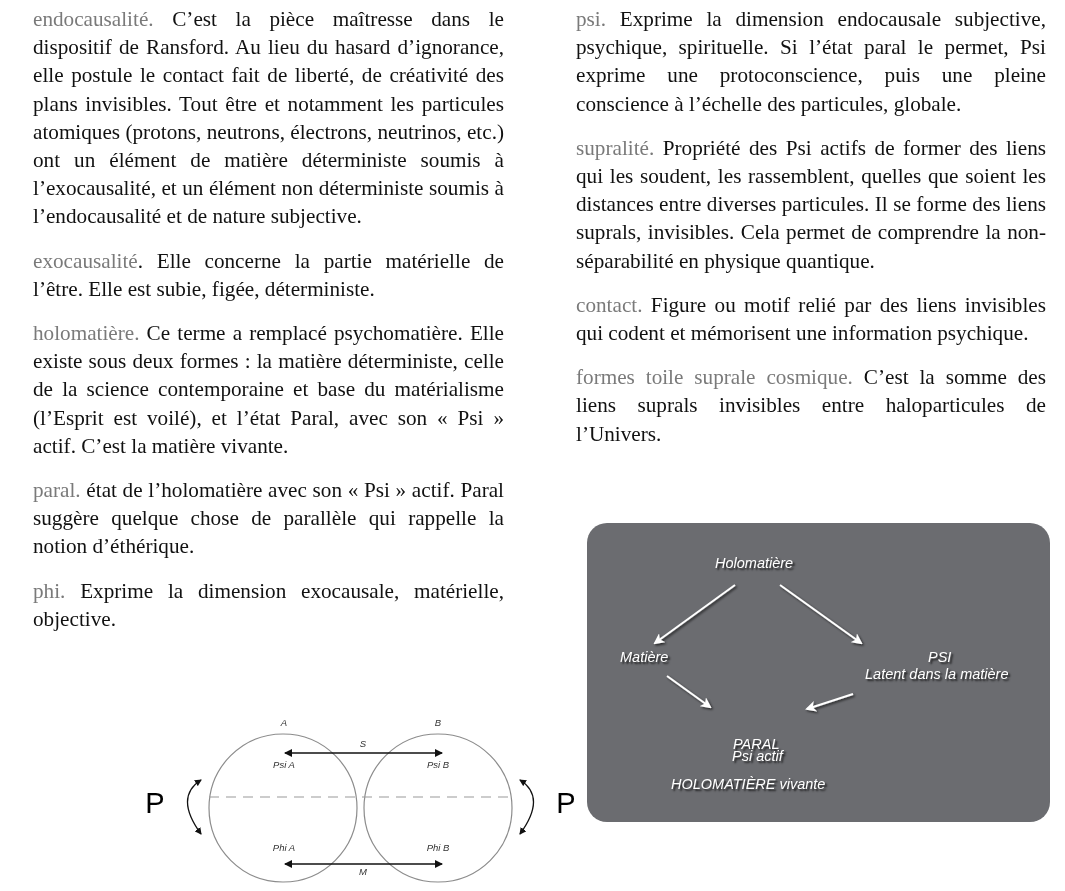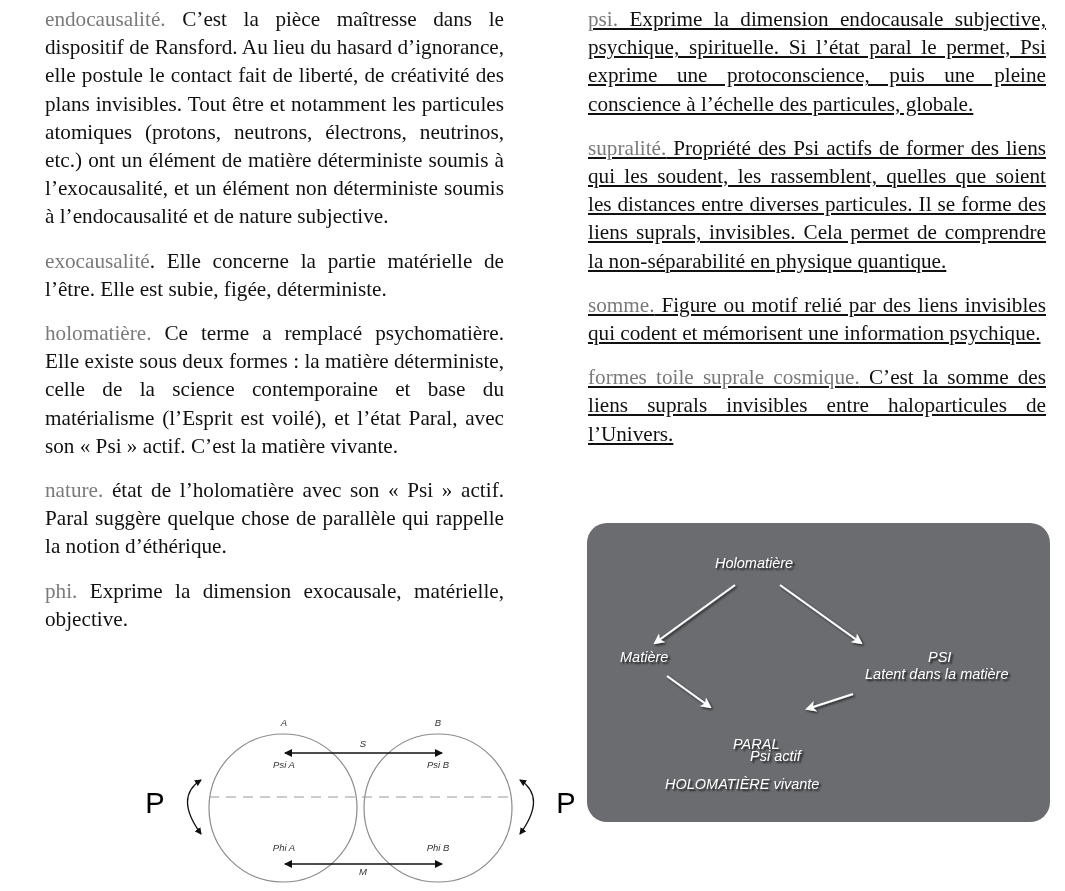--- a/index.html
+++ b/index.html
@@ -1,21 +1,21 @@
 <!DOCTYPE html>
 <html><head>
 <meta charset="utf-8">
 <style>
   html, body { margin: 0; padding: 0; background: #ffffff; }
   body { width: 1065px; height: 891px; position: relative; overflow: hidden;
          font-family: "Liberation Serif", "DejaVu Serif", serif; color: #111111; }
   .col { position: absolute; top: 0; }
   #col-left { left: 33px; width: 471px; }
-  #col-right { left: 576px; width: 470px; text-decoration: underline; }
-  .entry { font-size: 21.2px; line-height: 28.2px; text-align: justify; margin: 4px 0 16px 12px; hyphens: none; }
+  #col-right { left: 576px; width: 470px; }
+  .entry { font-size: 21.2px; line-height: 28.2px; text-align: justify; margin: 4px 0 16px 0; hyphens: none; }
   .term { color: #7a7a7a; }
   .def { color: #111111; }
 
   
   #diagram-ab { position: absolute; left: 140px; top: 712px; width: 440px; height: 179px; }
   #diagram-ab .lbl { font-family: "Liberation Sans", "DejaVu Sans", sans-serif; font-style: italic; font-size: 9.5px; fill: #333; }
   #diagram-ab .bigp { font-family: "Liberation Sans", "DejaVu Sans", sans-serif; font-size: 29px; fill: #000; }
 
   
   #holo-box { position: absolute; left: 587px; top: 523px; width: 463px; height: 299px; background: #6b6c70; border-radius: 20px; }
@@ -23,28 +23,28 @@
   .holo-text { position: absolute; font-family: "Liberation Sans", "DejaVu Sans", sans-serif; font-style: italic; color: #ffffff;
                font-size: 14.5px; text-shadow: 2px 2px 2px rgba(0,0,0,0.75); white-space: nowrap; line-height: 17px; text-align: center; }
 </style>
 </head>
 <body>
 
 <div id="col-left" class="col">
   <p class="entry" style="margin-top:5px;"><span class="term">endocausalité.</span><span class="def"> C’est la pièce maîtresse dans le dispositif de Ransford. Au lieu du hasard d’ignorance, elle postule le contact fait de liberté, de créativité des plans invisibles. Tout être et notamment les particules atomiques (protons, neutrons, électrons, neutrinos, etc.) ont un élément de matière déterministe soumis à l’exocausalité, et un élément non déterministe soumis à l’endocausalité et de nature subjective.</span></p>
   <p class="entry"><span class="term">exocausalité</span><span class="def">. Elle concerne la partie matérielle de l’être. Elle est subie, figée, déterministe.</span></p>
   <p class="entry"><span class="term">holomatière.</span><span class="def"> Ce terme a remplacé psychomatière. Elle existe sous deux formes : la matière déterministe, celle de la science contemporaine et base du matérialisme (l’Esprit est voilé), et l’état Paral, avec son « Psi » actif. C’est la matière vivante.</span></p>
-  <p class="entry"><span class="term">nature.</span><span class="def"> état de l’holomatière avec son « Psi » actif. Paral suggère quelque chose de parallèle qui rappelle la notion d’éthérique.</span></p>
+  <p class="entry"><span class="term">paral.</span><span class="def"> état de l’holomatière avec son « Psi » actif. Paral suggère quelque chose de parallèle qui rappelle la notion d’éthérique.</span></p>
   <p class="entry"><span class="term">phi.</span><span class="def"> Exprime la dimension exocausale, matérielle, objective.</span></p>
 </div>
 
 <div id="col-right" class="col">
   <p class="entry" style="margin-top:5px;"><span class="term">psi.</span><span class="def"> Exprime la dimension endocausale subjective, psychique, spirituelle. Si l’état paral le permet, Psi exprime une protoconscience, puis une pleine conscience à l’échelle des particules, globale.</span></p>
   <p class="entry"><span class="term">supralité.</span><span class="def"> Propriété des Psi actifs de former des liens qui les soudent, les rassemblent, quelles que soient les distances entre diverses particules. Il se forme des liens suprals, invisibles. Cela permet de comprendre la non-séparabilité en physique quantique.</span></p>
-  <p class="entry"><span class="term">somme.</span><span class="def"> Figure ou motif relié par des liens invisibles qui codent et mémorisent une information psychique.</span></p>
+  <p class="entry"><span class="term">contact.</span><span class="def"> Figure ou motif relié par des liens invisibles qui codent et mémorisent une information psychique.</span></p>
   <p class="entry"><span class="term">formes toile suprale cosmique.</span><span class="def"> C’est la somme des liens suprals invisibles entre haloparticules de l’Univers.</span></p>
 </div>
 
 <div id="diagram-ab">
   <svg width="440" height="179" viewBox="0 0 440 179" xmlns="http://www.w3.org/2000/svg">
     <defs>
       <marker id="arrowhead" markerWidth="8" markerHeight="8" refX="7" refY="4" orient="auto-start-reverse" markerUnits="userSpaceOnUse">
         <path d="M0,0 L8,4 L0,8 z" fill="#111"></path>
       </marker>
       <marker id="arrowhead-sm" markerWidth="7" markerHeight="7" refX="6" refY="3.5" orient="auto-start-reverse" markerUnits="userSpaceOnUse">
@@ -86,15 +86,15 @@
       <line x1="193" y1="62" x2="274" y2="120" marker-end="url(#warrow)"></line>
       <line x1="80" y1="153" x2="123" y2="184" marker-end="url(#warrow)"></line>
       <line x1="266" y1="171" x2="220" y2="186" marker-end="url(#warrow)"></line>
     </g>
   </svg>
   <div class="holo-text" style="left:128px; top:32px;">Holomatière</div>
   <div class="holo-text" style="left:33px; top:126px;">Matière</div>
   <div class="holo-text" style="left:341px; top:126px;">PSI</div>
   <div class="holo-text" style="left:278px; top:143px;">Latent dans la matière</div>
   <div class="holo-text" style="left:146px; top:196px;margin-top:17px;">PARAL</div>
-  <div class="holo-text" style="left:163px; top:225px;">Psi actif</div>
-  <div class="holo-text" style="left:78px; top:253px;">HOLOMATIÈRE vivante</div>
+  <div class="holo-text" style="left:145px; top:225px;">Psi actif</div>
+  <div class="holo-text" style="left:84px; top:253px;">HOLOMATIÈRE vivante</div>
 </div>
 
 </body></html>

